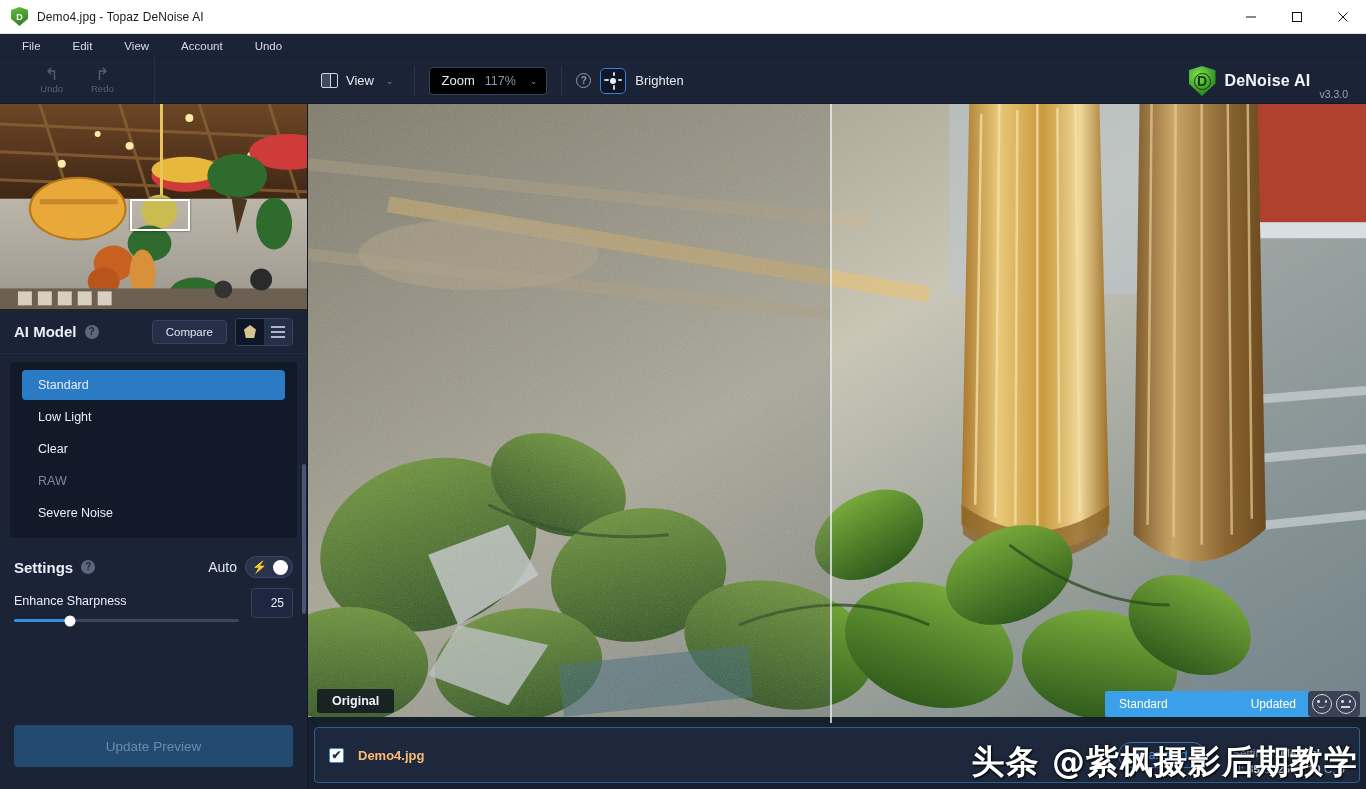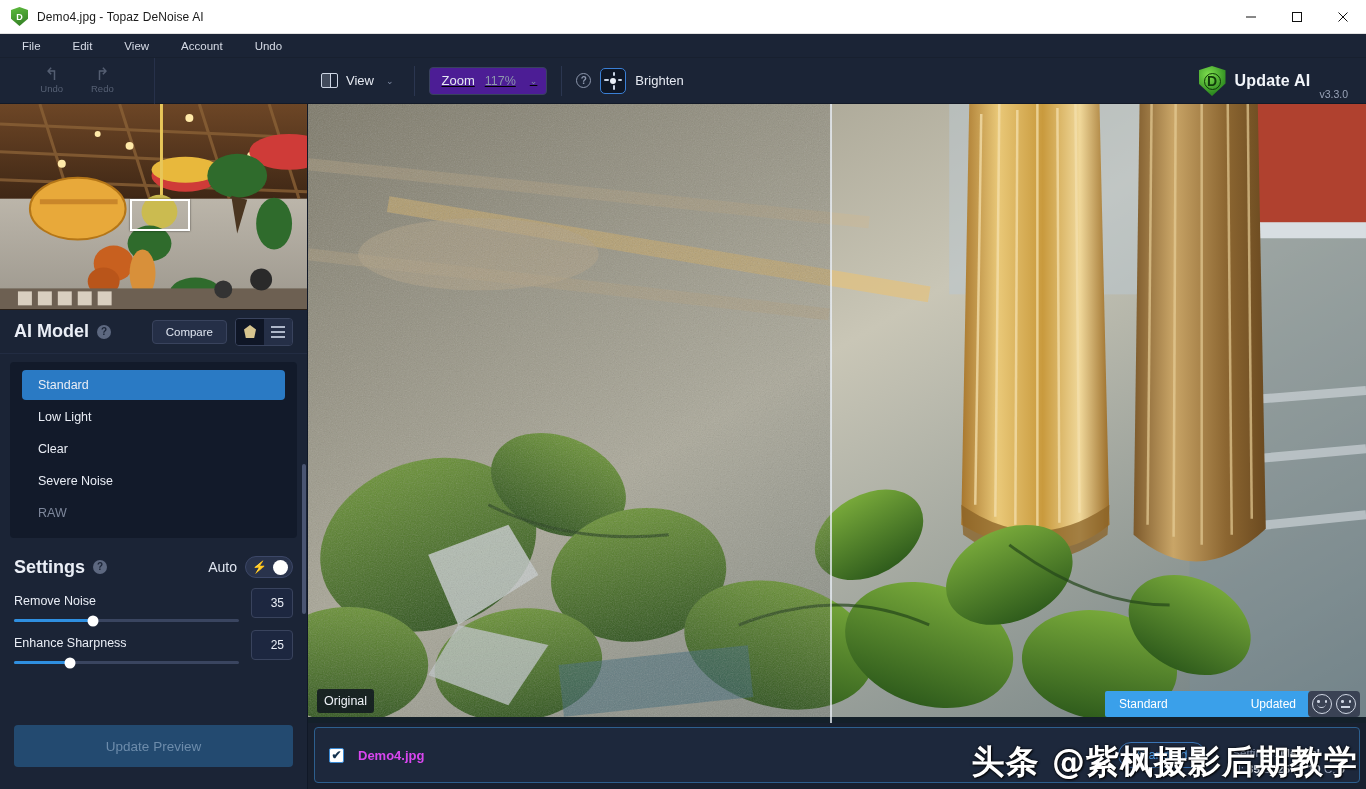--- a/index.html
+++ b/index.html
@@ -82,21 +82,21 @@
   }
   .viewbtn .icon-split::before {
     content:''; position: absolute; left: 0; top: 0; bottom: 0; width: 50%; background: #cdd5e4; opacity:.22;
   }
   .viewbtn .lbl { font-size: 13px; color: #e6eaf2; }
   .caret { font-size: 9px; color: #7f8aa3; margin-left: 4px; }
 
   .zoombox {
     display: flex; align-items: center; gap: 10px;
     border: 1px solid #38425c; border-radius: 4px;
-    height: 28px; padding: 0 9px 0 12px; background: #4c1d95; text-decoration: underline;
+    height: 28px; padding: 0 9px 0 12px; background: #000000;
   }
   .zoombox .zlabel { font-size: 13px; color: #e6eaf2; }
   .zoombox .zval { font-size: 12.5px; color: #8d97ad; }
 
   .helpcircle {
     width: 15px; height: 15px; border-radius: 50%;
     border: 1.4px solid #8d97ad; color: #8d97ad;
     font-size: 10px; line-height: 13px; text-align: center; font-weight: bold;
   }
   .brighten-grp { display: flex; align-items: center; gap: 9px; }
@@ -148,21 +148,21 @@
   .navigator .photo { position: absolute; inset: 0; }
   .viewport-rect {
     position: absolute; left: 130px; top: 95px; width: 60px; height: 32px;
     border: 2px solid #ffffff; box-shadow: 0 0 2px rgba(0,0,0,.6);
   }
 
   .panel-head {
     height: 44px; display: flex; align-items: center; padding: 0 14px;
     gap: 8px; border-bottom: 1px solid #222c42;
   }
-  .panel-title { font-size: 18px; color: #eaeef6; font-weight: bold; }
+  .panel-title { font-size: 15px; color: #eaeef6; font-weight: bold; }
   .qmark {
     width: 14px; height: 14px; border-radius: 50%; background: #5d6880;
     color: #1b2436; font-size: 10px; font-weight: bold; text-align: center; line-height: 14px;
   }
   .ph-spacer { flex: 1; }
   .compare-btn {
     background: #252f47; border: 1px solid #39435d; border-radius: 4px;
     color: #dfe5f0; font-size: 11.5px; padding: 5px 13px;
   }
   .icon-toggle-grp { display: flex; border: 1px solid #39435d; border-radius: 4px; overflow: hidden; }
@@ -248,21 +248,21 @@
     flex: 1; position: relative; overflow: hidden; background: #14202a;
   }
   .photo-main { position: absolute; inset: 0; }
   .split-line {
     position: absolute; left: 522px; top: 0; bottom: 0; width: 2px;
     background: rgba(235,240,248,.75);
   }
   .badge-original {
     position: absolute; left: 9px; bottom: 10px;
     background: rgba(13,19,30,.82); color: #f0f3f9;
-    font-size: 12.5px; padding: 5px 7px; border-radius: 3px;
+    font-size: 12.5px; padding: 5px 15px; border-radius: 3px; font-weight: bold;
   }
   .status-bar-img {
     position: absolute; right: 56px; bottom: 6px;
     width: 205px; height: 26px; background: #3aa0ea;
     display: flex; align-items: center; justify-content: space-between;
     padding: 0 14px; border-radius: 2px;
   }
   .status-bar-img span { font-size: 12px; color: #ffffff; }
   .feedback {
     position: absolute; right: 6px; bottom: 6px;
@@ -289,21 +289,21 @@
   }
   .film-row {
     height: 56px; background: #1d283c; border: 1px solid #2d5f8e; border-radius: 4px;
     display: flex; align-items: center; padding: 0 14px; position: relative;
   }
   .chk {
     width: 15px; height: 15px; border: 1.5px solid #3a8ad4; border-radius: 2px;
     background: #ffffff; color: #14324f; font-size: 12px; line-height: 12px; text-align: center;
     font-weight: bold; margin-right: 14px;
   }
-  .fname { font-size: 13px; color: #d946ef; font-weight: bold; }
+  .fname { font-size: 13px; color: #fdba74; font-weight: bold; }
   .film-spacer { flex: 1; }
   .pill {
     border: 1.4px solid #3a74b5; border-radius: 14px; color: #4ea1ee;
     font-size: 12.5px; padding: 5px 18px; margin-right: 26px;
   }
   .meta { line-height: 16px; margin-top: 12px; }
   .meta .l1 { font-size: 11.5px; color: #9aa5bb; }
   .meta .l1 b { color: #e4e9f2; font-weight: bold; }
   .meta .l2 { font-size: 11.5px; color: #9aa5bb; }
   .meta .l2 b { color: #e4e9f2; font-weight: bold; }
@@ -392,21 +392,21 @@
           <div class="ray" style="right:3px;top:10px;width:4.5px;height:2px"></div>
         </div>
         <div class="brighten-lbl">Brighten</div>
       </div>
     </div>
 
     <div class="brand">
       <div class="brand-shield">
         <span>D</span>
       </div>
-      <div class="brand-name">Update AI</div>
+      <div class="brand-name">DeNoise AI</div>
       <div class="brand-ver">v3.3.0</div>
     </div>
   </div>
 
   <div class="body">
 
     <div class="left">
 
       <div class="navigator">
         <svg class="photo" viewBox="0 0 308 206" preserveAspectRatio="none">
@@ -484,46 +484,36 @@
                 <i></i>
               </div>
           </div>
         </div>
       </div>
 
       <div class="model-list">
         <div class="model-item selected">Standard</div>
         <div class="model-item">Low Light</div>
         <div class="model-item">Clear</div>
+        <div class="model-item disabled">RAW</div>
         <div class="model-item">Severe Noise</div>
-        <div class="model-item disabled">RAW</div>
       </div>
 
       <div class="settings-head">
         <div class="panel-title">Settings</div>
         <div class="qmark">?</div>
         <div class="ph-spacer"></div>
         <div class="auto-lbl">Auto</div>
         <div class="toggle">
           <div class="bolt">⚡</div>
           <div class="knob"></div>
         </div>
       </div>
 
       <div class="sliders">
-        <div class="slider-row">
-          <div class="slider-left">
-            <div class="slider-label">Remove Noise</div>
-            <div class="track">
-              <div class="fill" style="width:35%"></div>
-              <div class="knob" style="left:35%"></div>
-            </div>
-          </div>
-          <div class="val-box">35</div>
-        </div>
         <div class="slider-row">
           <div class="slider-left">
             <div class="slider-label">Enhance Sharpness</div>
             <div class="track">
               <div class="fill" style="width:25%"></div>
               <div class="knob" style="left:25%"></div>
             </div>
           </div>
           <div class="val-box">25</div>
         </div>

